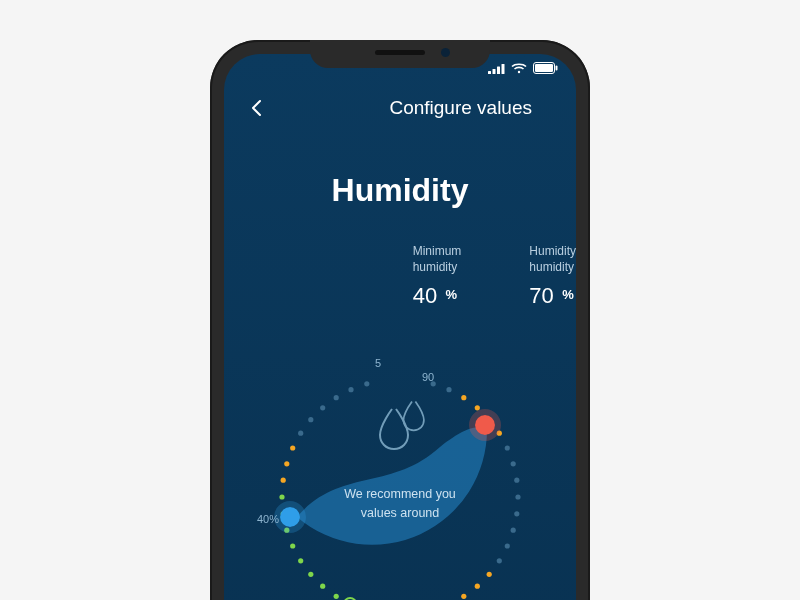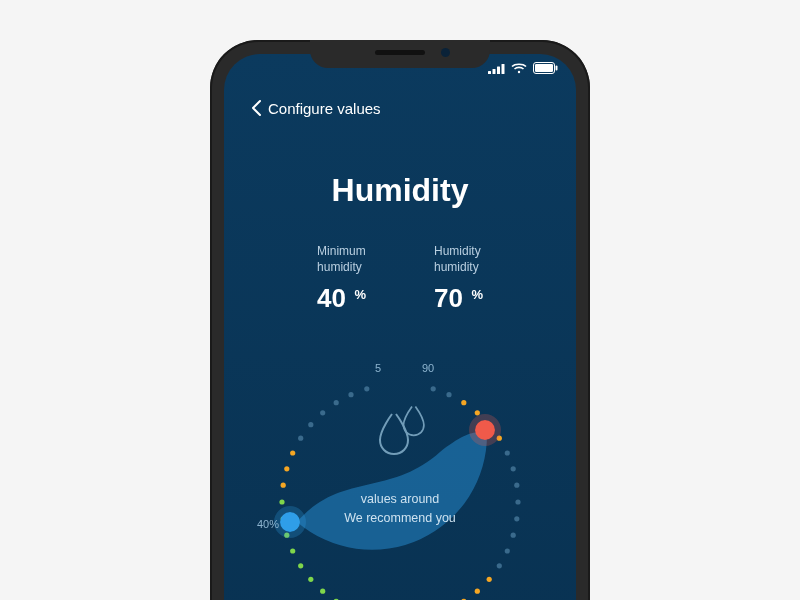--- a/index.html
+++ b/index.html
@@ -58,41 +58,41 @@
   .app-header {
     display: flex; align-items: center;
     padding: 42px 20px 0;
   }
   .back-chevron {
     width: 24px; height: 24px;
     display: flex; align-items: center; justify-content: center;
     cursor: pointer;
   }
   .header-title {
-    flex: 1; text-align: left;
-    font-size: 15px; font-weight: 500;
+    flex: 1; text-align: right;
+    font-size: 19px; font-weight: 500;
     margin-right: 24px;
   }
   .page-title {
     text-align: center;
     font-size: 32px; font-weight: 700;
     margin-top: 52px;
   }
   .value-row {
-    display: flex; justify-content: center;
+    display: flex; justify-content: flex-end;
     gap: 68px; margin-top: 34px;
   }
   .value-block { text-align: left; }
   .value-label {
     font-size: 12px; line-height: 1.35;
     color: #b9cfe0; font-weight: 400;
     margin-bottom: 8px;
   }
   .value-number {
-    font-size: 26px; font-weight: 700;
+    font-size: 22px; font-weight: 400;
     display: inline-block;
   }
   .value-unit {
     font-size: 13px; font-weight: 600;
     margin-left: 4px; vertical-align: top;
     position: relative; top: 4px;
   }
   .dial-wrap {
     position: relative;
     width: 300px; height: 300px;
@@ -228,23 +228,23 @@
             <circle cx="100.1" cy="266.9" r="6" fill="none" stroke="#7fd64b" stroke-width="2"></circle>
           </g>
 
         <circle cx="40" cy="180" r="10" fill="#2f9ee8"></circle>
         <circle cx="40" cy="180" r="13" fill="none" stroke="#2f9ee8" stroke-opacity="0.25" stroke-width="6"></circle>
         <circle cx="235" cy="88" r="10" fill="#f05a4a"></circle>
         <circle cx="235" cy="88" r="13" fill="none" stroke="#f05a4a" stroke-opacity="0.25" stroke-width="6"></circle>
       </svg>
 
       <div class="dial-tick-label" style="top:26px; left:128px;">5</div>
-      <div class="dial-tick-label" style="top:26px; left:178px;">90</div>
+      <div class="dial-tick-label" style="top:40px; left:178px;">90</div>
       <div class="dial-tick-label" style="top:182px; left:18px;">40%</div>
 
       <div class="recommend-text">
+        <div>We recommend you</div>
         <div>values around</div>
-        <div>We recommend you</div>
       </div>
     </div>
 
   </div>
 </div>
 
 </body></html>

